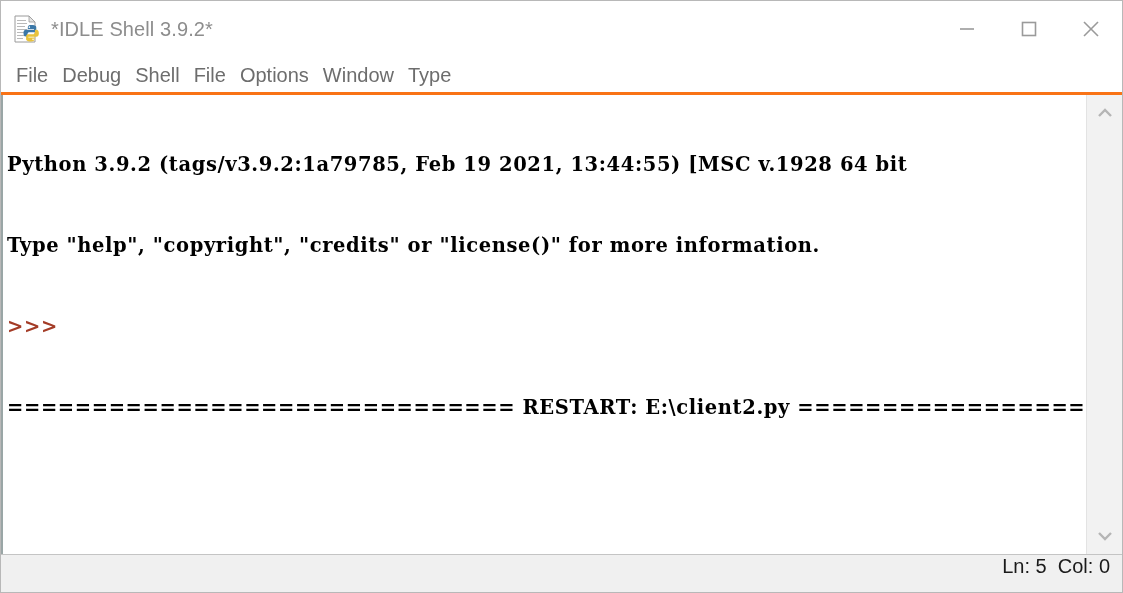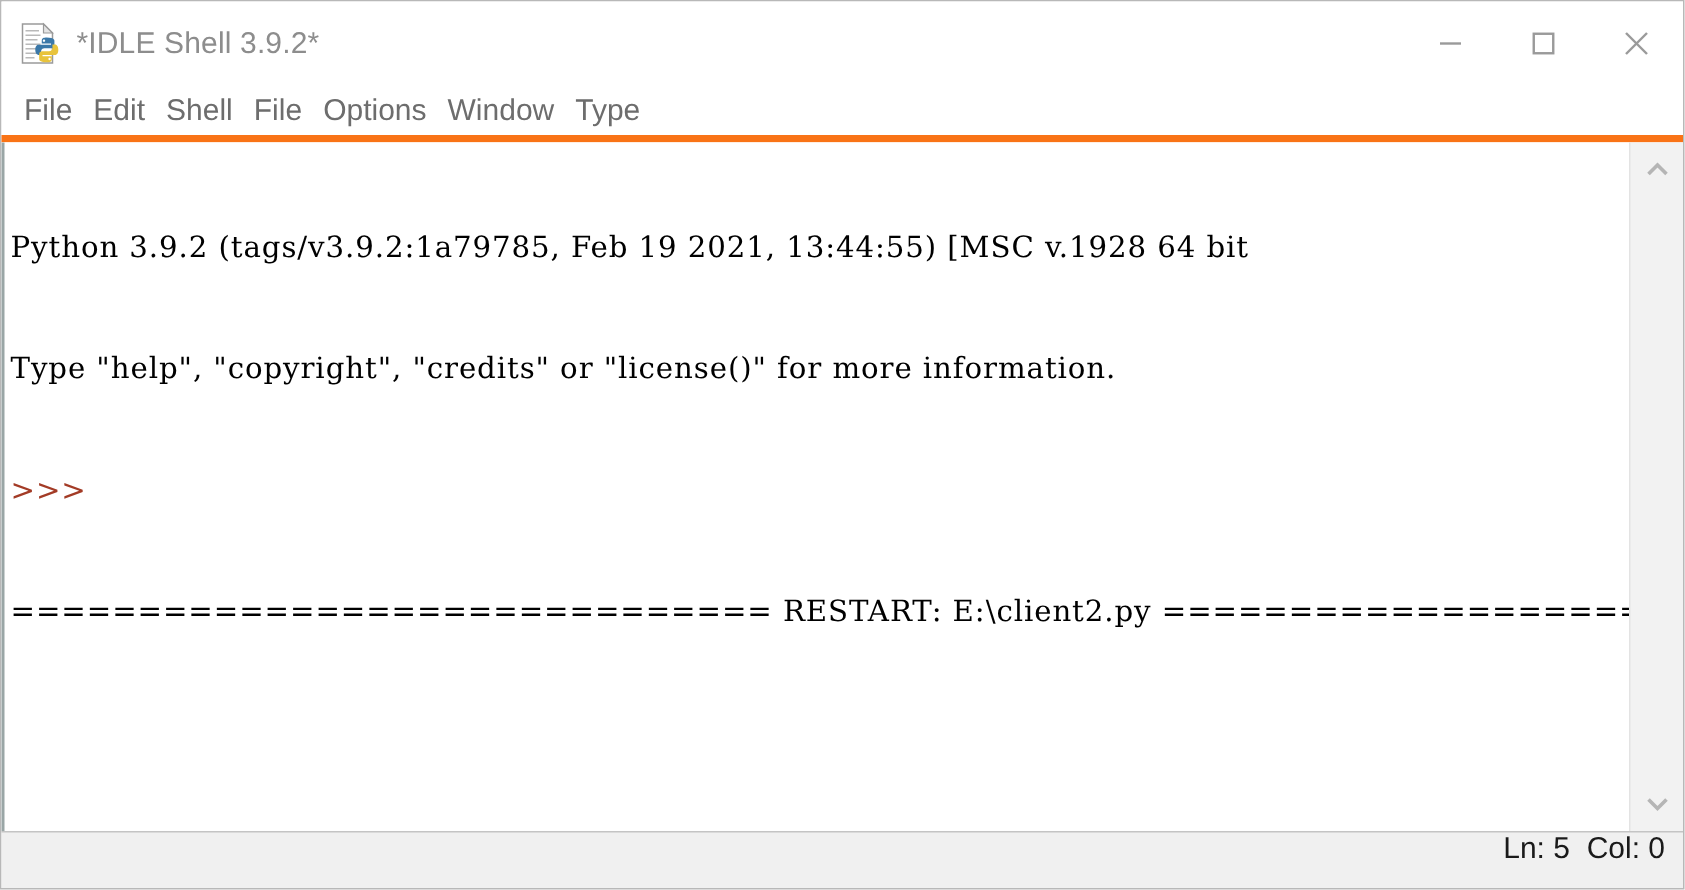--- a/index.html
+++ b/index.html
@@ -73,21 +73,21 @@
 
   
   .menubar {
     height: 38px;
     min-height: 38px;
     background: #ffffff;
     display: flex;
     align-items: center;
     padding-left: 8px;
     box-sizing: border-box;
-    border-bottom: 5px solid #f97316;
+    border-bottom: 3px solid #f97316;
   }
   .menu-item {
     font-size: 20px;
     color: #6d6d6d;
     padding: 0 7px;
     white-space: nowrap;
     cursor: default;
     line-height: 1;
     font-family: "Liberation Sans", sans-serif;
   }
@@ -118,20 +118,21 @@
     font-size: 19.5px;
     line-height: 27px;
     color: #000000;
     white-space: pre;
     letter-spacing: 0.6px;
   }
   .line {
     white-space: pre;
     height: 27px;
     padding-left: 3px;
+    font-weight: bold;
   }
   .prompt-ps1 { color: #a33b26; }
 
   
   .scrollbar {
     width: 35px;
     min-width: 35px;
     background: #f2f2f2;
     border-left: 1px solid #e3e3e3;
     position: relative;
@@ -216,21 +217,21 @@
         <svg width="28" height="28" viewBox="0 0 28 28">
           <line x1="7" y1="7" x2="21" y2="21" stroke="#9a9a9a" stroke-width="1.6"></line>
           <line x1="21" y1="7" x2="7" y2="21" stroke="#9a9a9a" stroke-width="1.6"></line>
         </svg>
       </div>
     </div>
   </div>
 
   <div class="menubar">
     <div class="menu-item">File</div>
-    <div class="menu-item">Edit</div>
+    <div class="menu-item">Debug</div>
     <div class="menu-item">Shell</div>
     <div class="menu-item">File</div>
     <div class="menu-item">Options</div>
     <div class="menu-item">Window</div>
     <div class="menu-item">Type</div>
   </div>
 
   <div class="body-area">
     <div class="text-area">
       <div class="shell-text">

